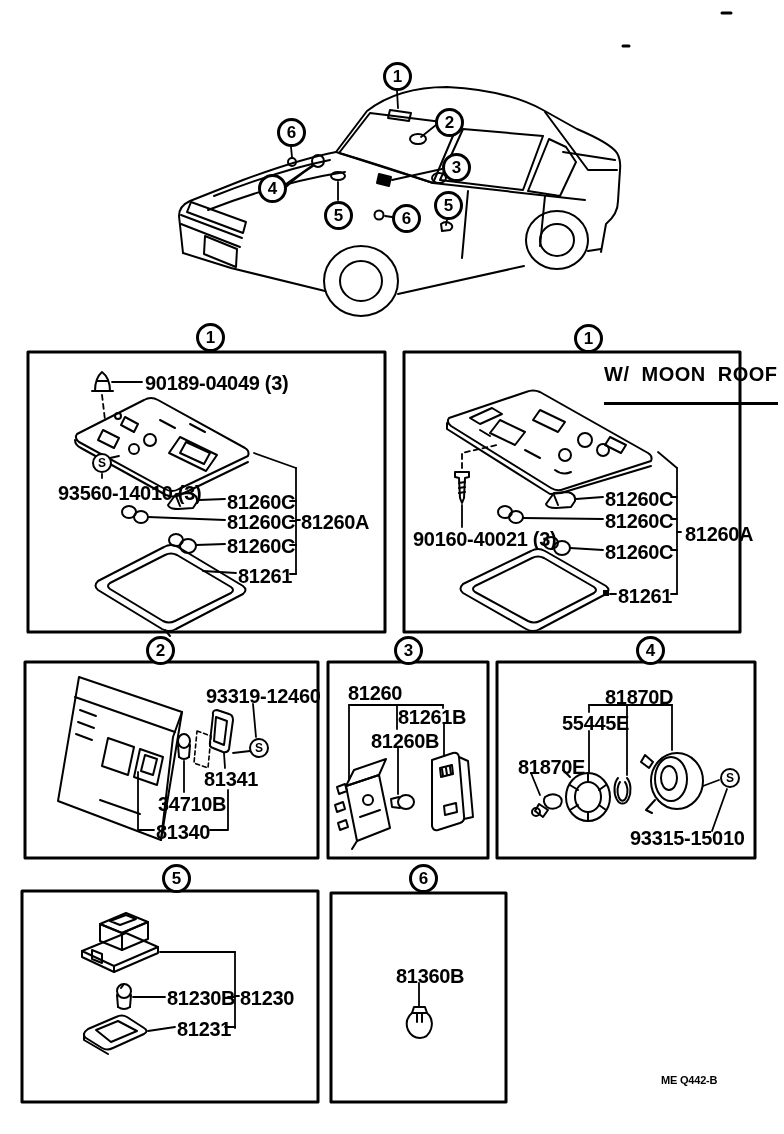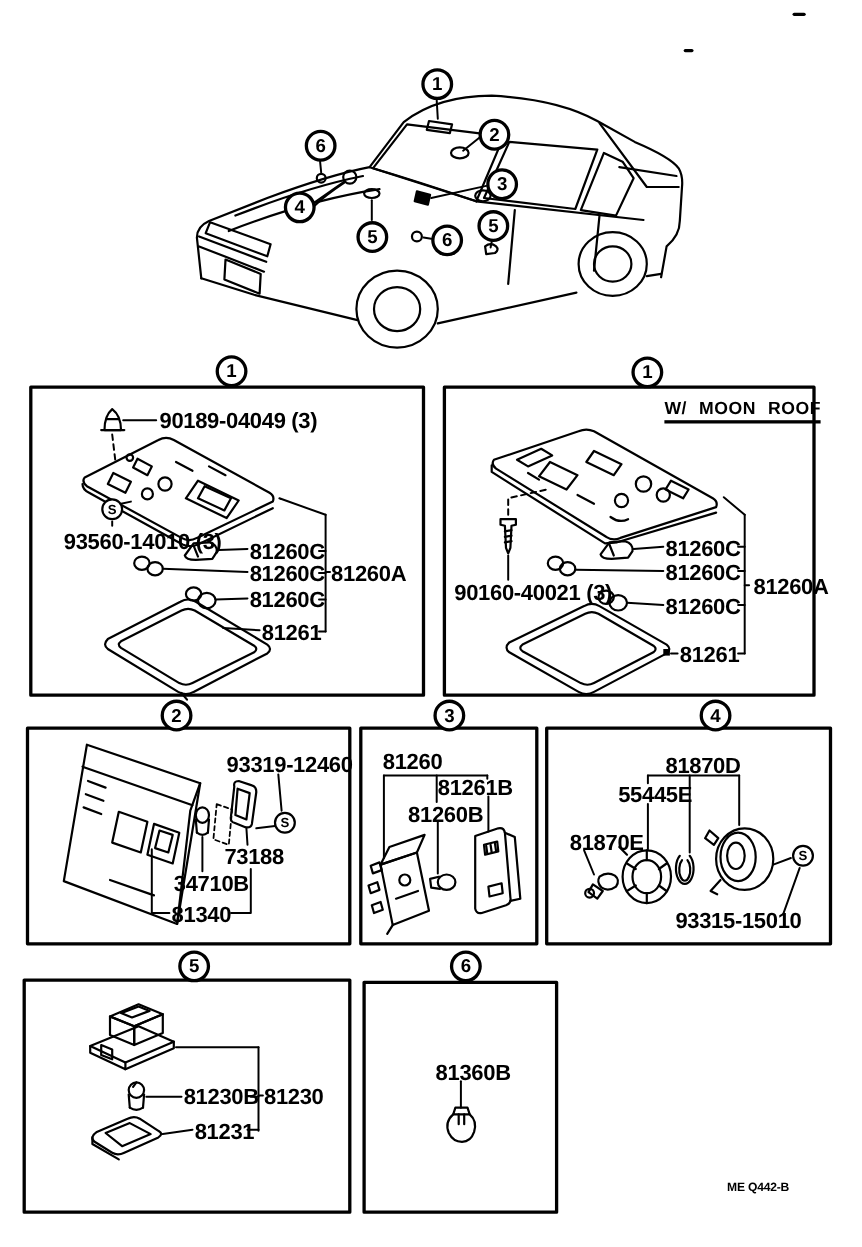--- a/index.html
+++ b/index.html
@@ -2,21 +2,21 @@
 <html><head>
 <meta charset="utf-8">
 <style>
   html,body{margin:0;padding:0;background:#fff;}
   .canvas{position:relative;width:784px;height:1134px;background:#fff;overflow:hidden;
           font-family:"Liberation Sans",sans-serif;color:#000;}
   svg.page-art{position:absolute;left:0;top:0;}
   .lbl{position:absolute;font-weight:bold;font-size:20px;line-height:1.0;
        letter-spacing:-0.3px;white-space:nowrap;}
   .code{font-size:11px;letter-spacing:-0.2px;}
-  .title-u{font-size:16px;letter-spacing:.5px;word-spacing:6px;border-bottom:3px solid #000;padding-bottom:2px;}
+  .title-u{font-size:20px;letter-spacing:.5px;word-spacing:6px;border-bottom:3px solid #000;padding-bottom:18px;}
   .co{position:absolute;width:29px;height:29px;box-sizing:border-box;border:3px solid #000;
       border-radius:50%;display:flex;align-items:center;justify-content:center;
       font-weight:bold;font-size:17px;background:#fff;}
   .sym{position:absolute;width:20px;height:20px;box-sizing:border-box;border:2.5px solid #000;
        border-radius:50%;display:flex;align-items:center;justify-content:center;
        font-weight:bold;font-size:12px;background:#fff;}
 </style>
 </head>
 <body>
 
@@ -381,32 +381,32 @@
 
 <span class="lbl title-u" style="left:604px;top:364px">W/ MOON ROOF</span>
 <span class="lbl" style="left:413px;top:529px">90160-40021 (3)</span>
 <span class="lbl" style="left:605px;top:489px">81260C</span>
 <span class="lbl" style="left:605px;top:511px">81260C</span>
 <span class="lbl" style="left:605px;top:542px">81260C</span>
 <span class="lbl" style="left:685px;top:524px">81260A</span>
 <span class="lbl" style="left:618px;top:586px">81261</span>
 
 <span class="lbl" style="left:206px;top:686px">93319-12460</span>
-<span class="lbl" style="left:204px;top:769px">73188</span>
+<span class="lbl" style="left:204px;top:769px">81341</span>
 <span class="lbl" style="left:158px;top:794px">34710B</span>
 <span class="lbl" style="left:156px;top:822px">81340</span>
 
 <span class="lbl" style="left:348px;top:683px">81260</span>
 <span class="lbl" style="left:398px;top:707px">81261B</span>
 <span class="lbl" style="left:371px;top:731px">81260B</span>
 
 <span class="lbl" style="left:605px;top:687px">81870D</span>
 <span class="lbl" style="left:562px;top:713px">55445E</span>
 <span class="lbl" style="left:518px;top:757px">81870E</span>
-<span class="lbl" style="left:614px;top:828px">93315-15010</span>
+<span class="lbl" style="left:630px;top:828px">93315-15010</span>
 
 <span class="lbl" style="left:167px;top:988px">81230B</span>
 <span class="lbl" style="left:240px;top:988px">81230</span>
 <span class="lbl" style="left:177px;top:1019px">81231</span>
 
 <span class="lbl" style="left:396px;top:966px">81360B</span>
 
 <span class="lbl code" style="left:661px;top:1075px">ME Q442-B</span>
 
 </div>

